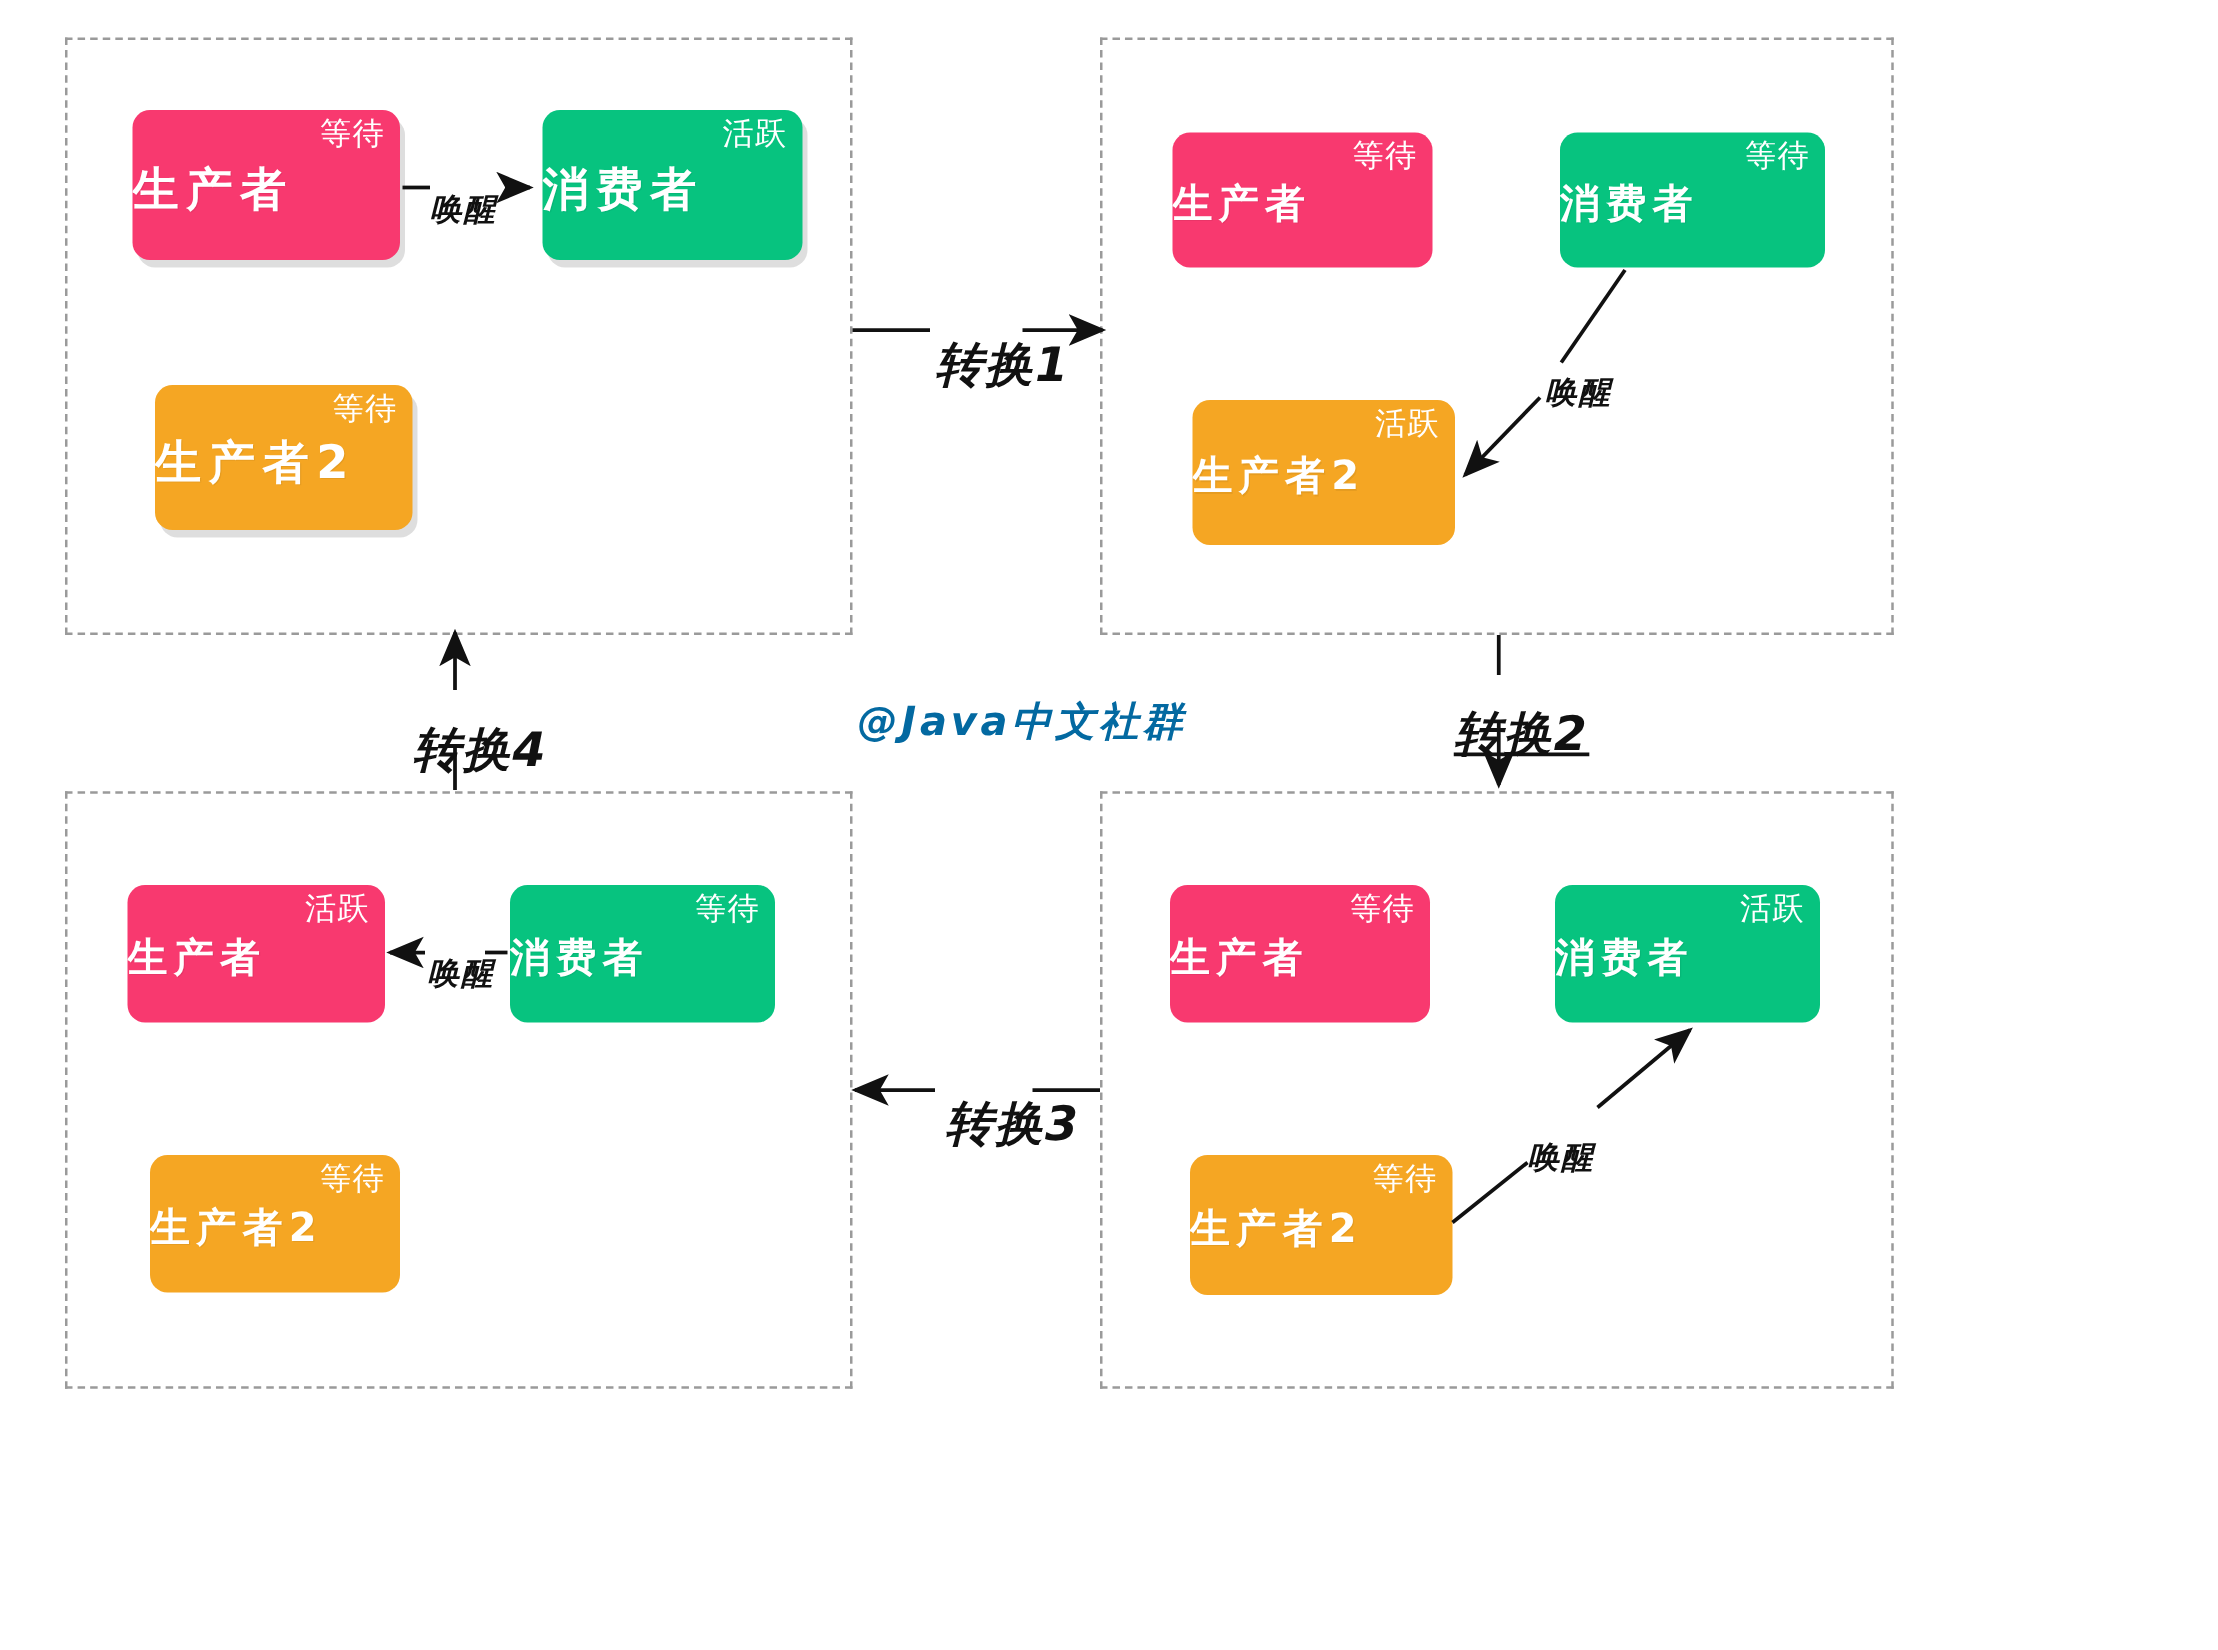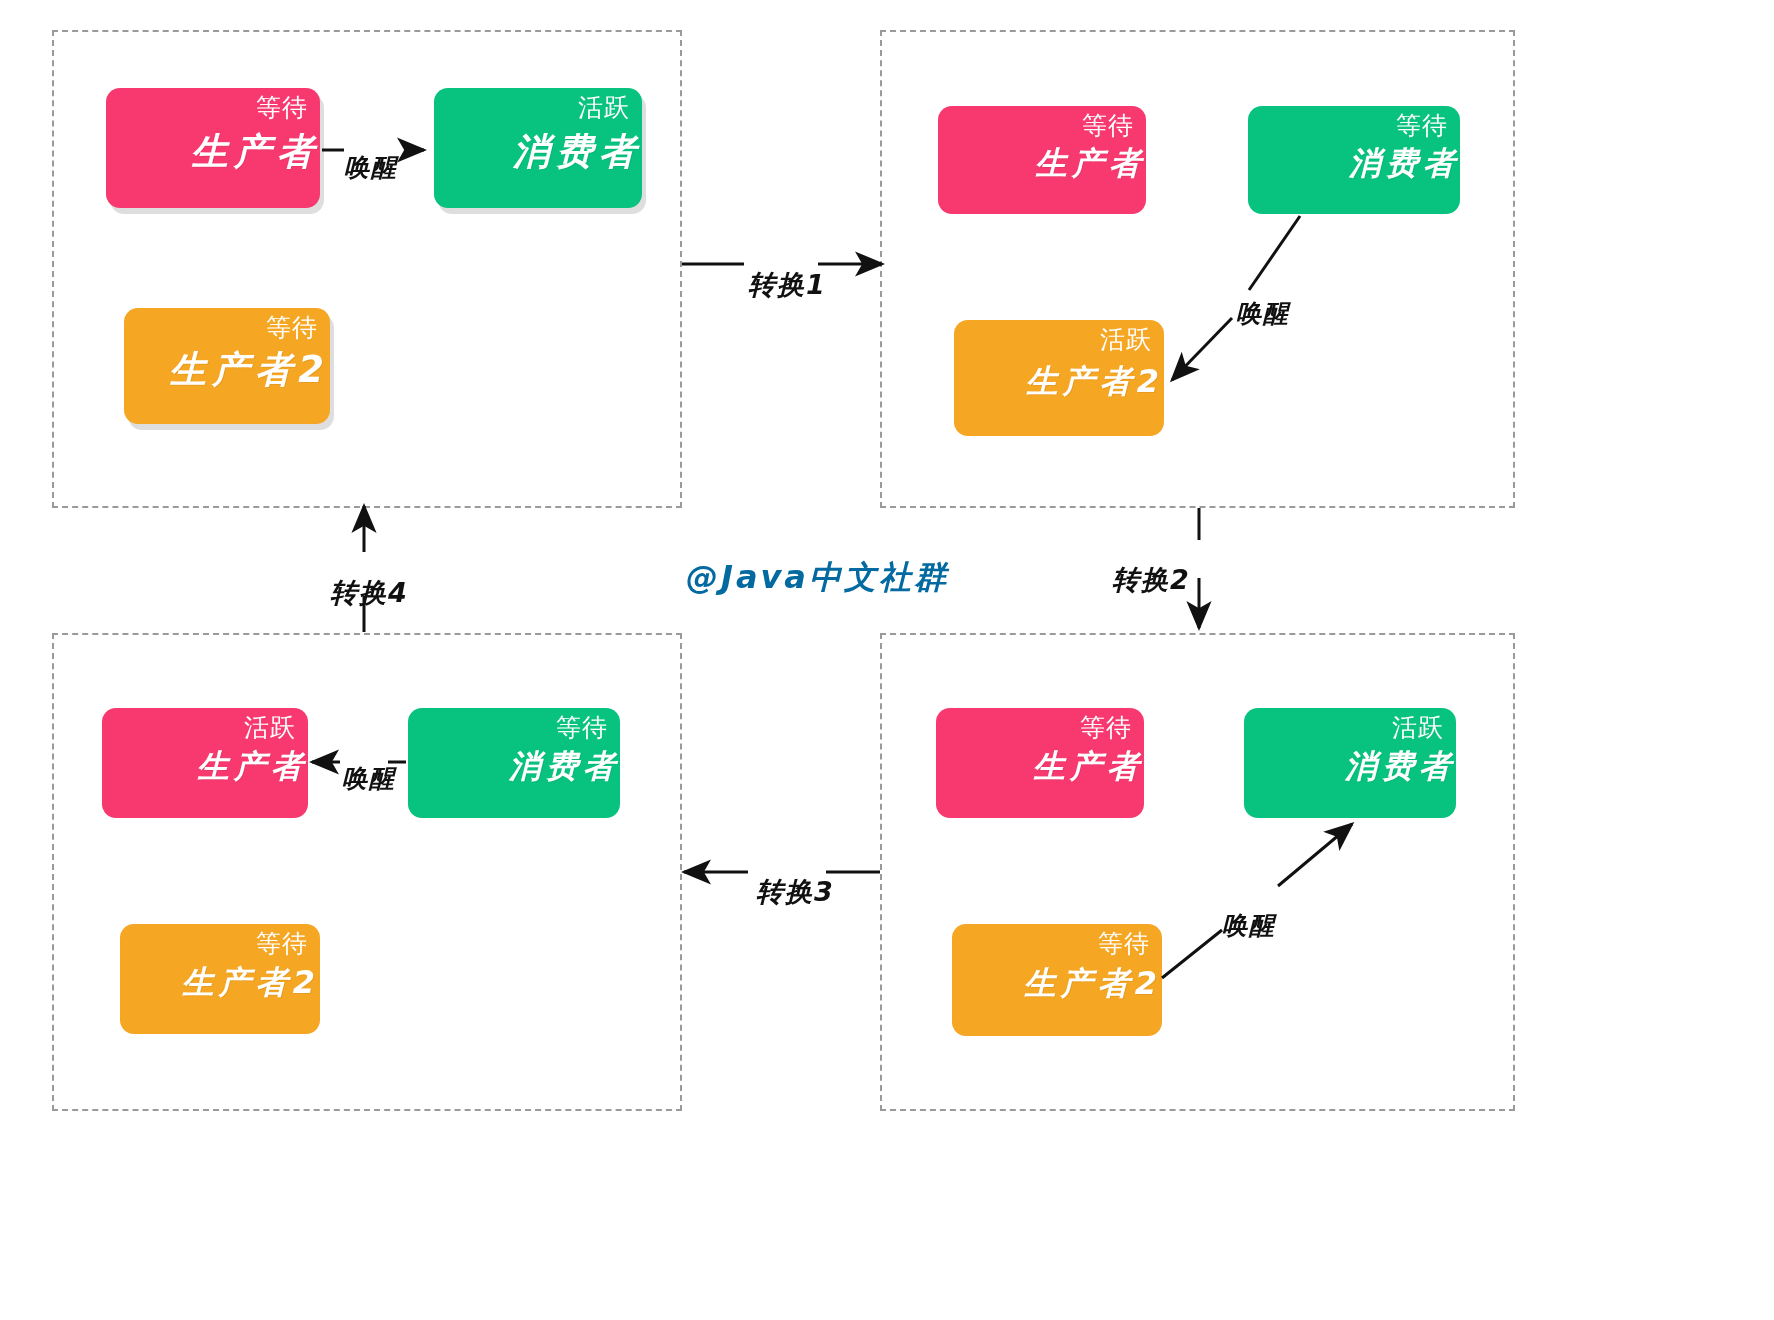--- a/index.html
+++ b/index.html
@@ -41,25 +41,24 @@
     font-family:"Liberation Sans","DejaVu Sans",sans-serif;
     font-weight:400;
     letter-spacing:1px;
     white-space:nowrap;
   }
   .node .title{
     position:absolute;
     left:0;right:0;
     top:50%;
     transform:translateY(-42%);
-    text-align:right;
+    text-align:left;
     font-size:37px;
     font-family:"DejaVu Sans","Liberation Sans",sans-serif;
     font-weight:700;
-    font-style:italic;
     letter-spacing:6px;
     white-space:nowrap;
     text-shadow:1px 1px 0 rgba(0,0,0,0.06);
   }
 
   .c-producer{background:#F8396F;}
   .c-consumer{background:#07C37F;}
   .c-producer2{background:#F5A623;}
 
   
@@ -67,21 +66,21 @@
     position:absolute;
     font-family:"DejaVu Sans","Liberation Sans",sans-serif;
     font-weight:700;
     font-style:italic;
     color:#111111;
     white-space:nowrap;
     letter-spacing:2px;
     margin-top:19px;
   }
   .lbl-wake{font-size:25px;}
-  .lbl-trans{font-size:27px;}
+  .lbl-trans{font-size:38px;}
 
   
   #wires{position:absolute;left:0;top:0;width:1774px;height:1320px;pointer-events:none;}
 
   
   #watermark{
     position:absolute;
     left:686px;top:556px;
     font-size:32px;
     font-style:italic;
@@ -164,21 +163,21 @@
   </div>
 
   <div class="node c-producer2 flat" style="left:952px;top:924px;width:210px;height:112px;">
     <span class="status">等待</span>
     <span class="title sm" style="font-size:32px;letter-spacing:5px;">生产者2</span>
   </div>
 
   <div class="hand-label lbl-wake" style="left:1222px;top:890px;">唤醒</div>
 
   <div class="hand-label lbl-trans" style="left:748px;top:248px;">转换1</div>
-  <div class="hand-label lbl-trans" style="left:1112px;top:543px;">转换2</div>
+  <div class="hand-label lbl-trans" style="left:1163px;top:543px;text-decoration:underline;">转换2</div>
   <div class="hand-label lbl-trans" style="left:756px;top:855px;">转换3</div>
   <div class="hand-label lbl-trans" style="left:330px;top:556px;">转换4</div>
 
   <div id="watermark">@Java中文社群</div>
 
   <svg id="wires" viewBox="0 0 1774 1320">
     <defs>
       <marker id="ah" markerWidth="11" markerHeight="11" refX="9" refY="4.2" orient="auto" markerUnits="strokeWidth">
         <path d="M0,0 L10,4.2 L0,8.4 L2.4,4.2 Z" fill="#111111"></path>
       </marker>

